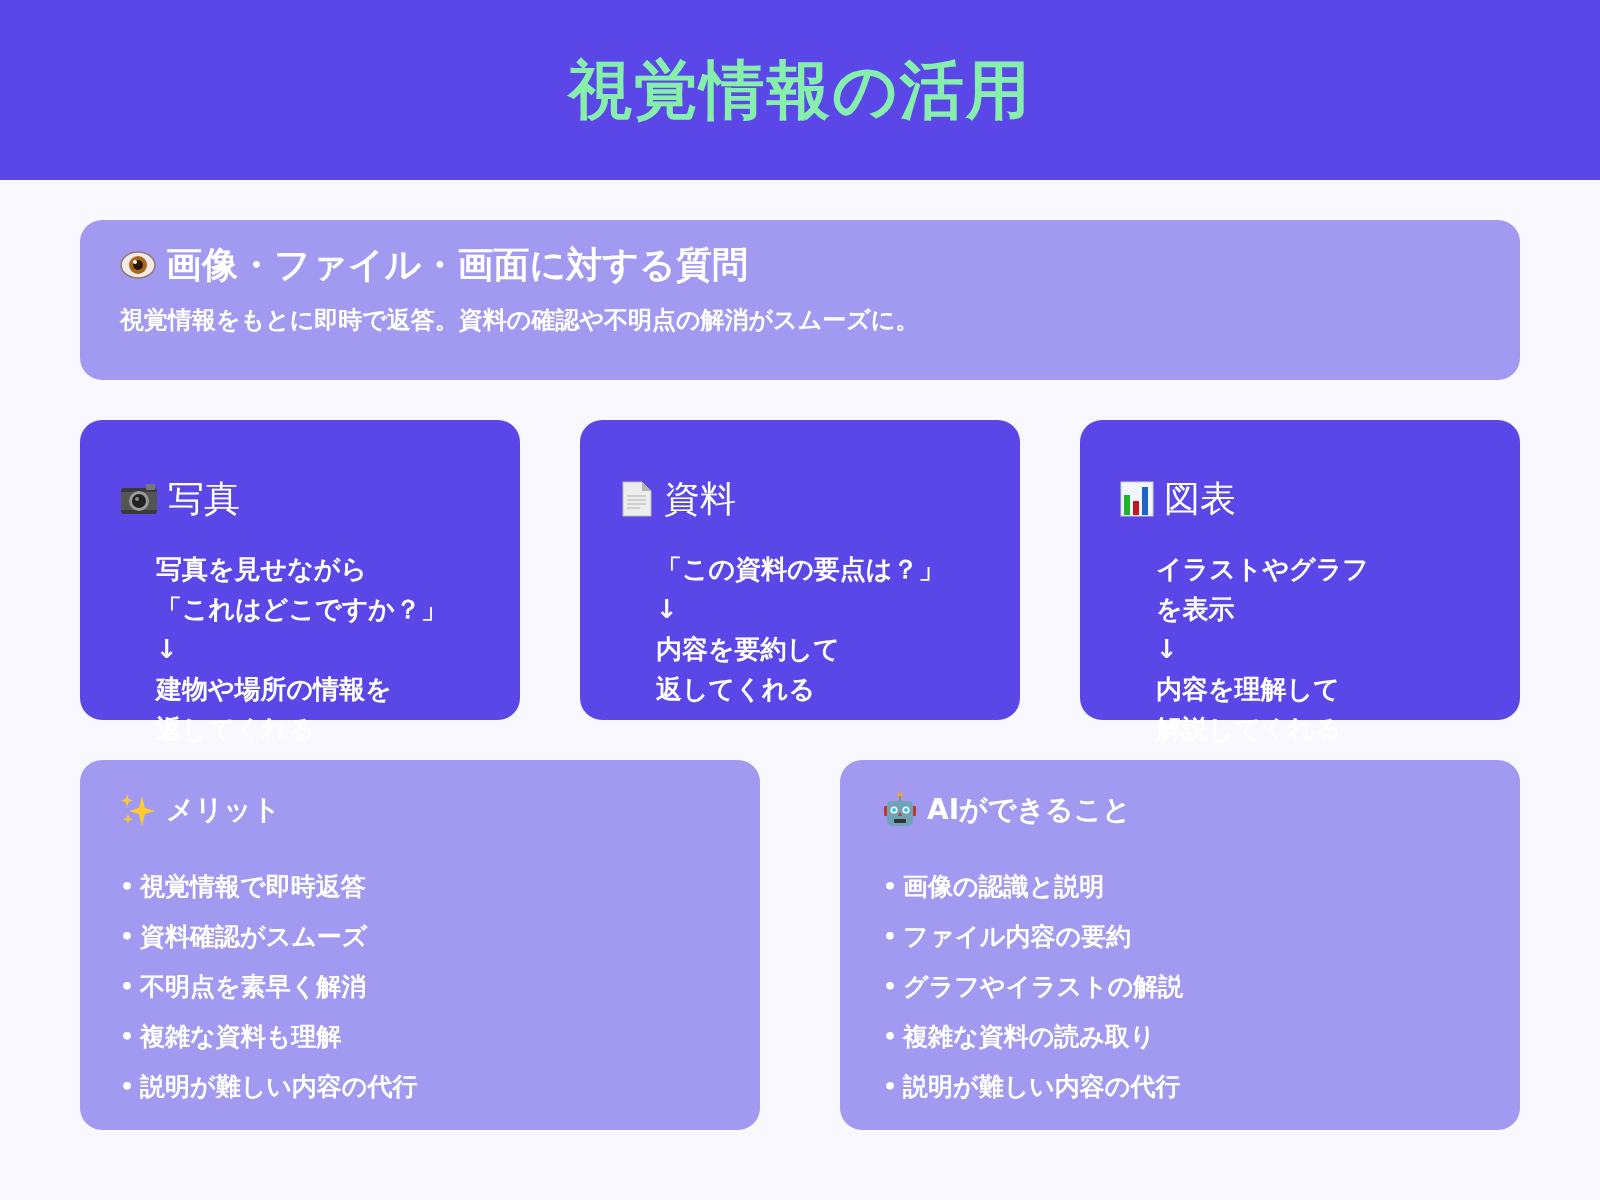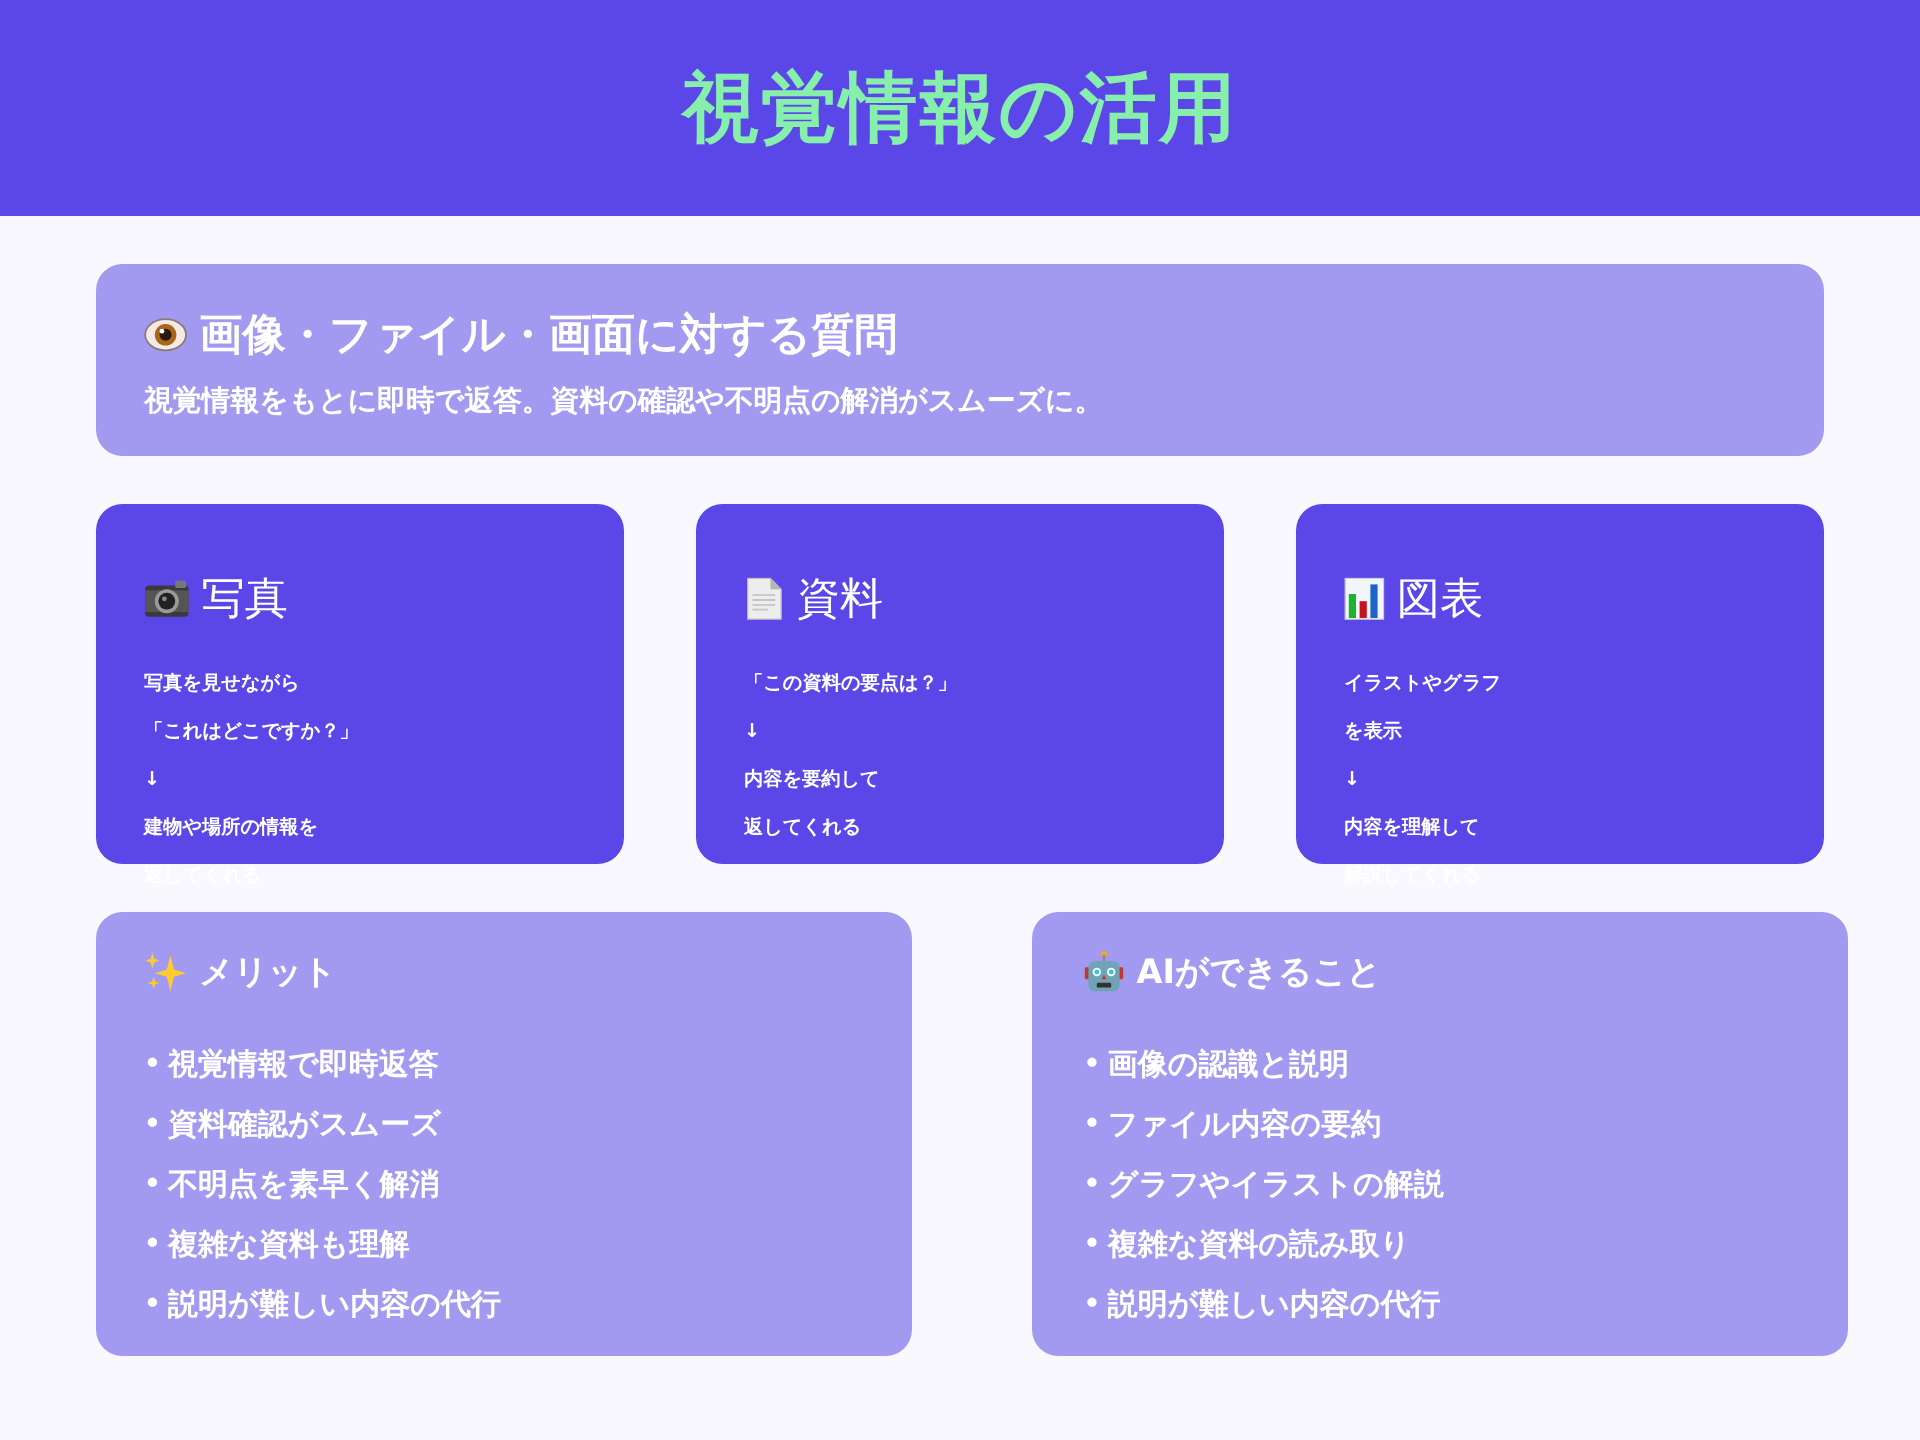--- a/index.html
+++ b/index.html
@@ -10,37 +10,37 @@
       position: absolute; left: 0; top: 0; width: 1600px; height: 180px;
       background: #5B47E8;
       display: flex; align-items: center; justify-content: center;
     }
     .header h1 { font-size: 64px; font-weight: bold; letter-spacing: 2px; color: #86efac; }
 
     .card { position: absolute; border-radius: 22px; }
     .card.light { background: #A29AF0; }
     .card.dark { background: #5B47E8; }
 
-    .hero { left: 80px; top: 220px; width: 1440px; height: 160px; padding: 36px 40px; }
+    .hero { left: 80px; top: 220px; width: 1440px; height: 160px; padding: 22px 40px; }
     .hero .title { display: flex; align-items: center; font-size: 36px; font-weight: bold; height: 46px; }
     .hero .desc { font-size: 24px; font-weight: bold; margin-top: 16px; }
 
     .icon { display: inline-flex; align-items: center; justify-content: center; margin-right: 10px; }
 
     .feature { top: 420px; width: 440px; height: 300px; padding: 24px 40px; }
     .feature.f1 { left: 80px; }
     .feature.f2 { left: 580px; }
     .feature.f3 { left: 1080px; }
     .feature .title { display: flex; align-items: center; font-size: 36px; font-weight: normal; height: 48px; margin-top: 31px; }
     .feature .lines { margin-top: 26px; }
-    .feature .line { font-size: 16px; font-weight: bold; height: 40px; line-height: 40px; white-space: nowrap; }
+    .feature .line { font-size: 26px; font-weight: bold; height: 40px; line-height: 40px; white-space: nowrap; margin-left: 36px; }
 
     .list-card { top: 760px; width: 680px; height: 370px; padding: 26px 40px; }
     .list-card.l1 { left: 80px; }
-    .list-card.l2 { left: 860px; padding-left: 43px; }
+    .list-card.l2 { left: 840px; padding-left: 43px; }
     .list-card .title { display: flex; align-items: center; font-size: 28px; font-weight: bold; height: 48px; }
     .list-card ul { list-style: none; margin-top: 28px; }
     .list-card li { font-size: 25px; font-weight: bold; height: 50px; line-height: 50px; display: flex; align-items: center; white-space: nowrap; }
     .list-card li .bullet { font-size: 22px; margin-right: 6px; }
   </style>
 </head>
 <body>
 
 <div class="header">
   <h1>視覚情報の活用</h1>

